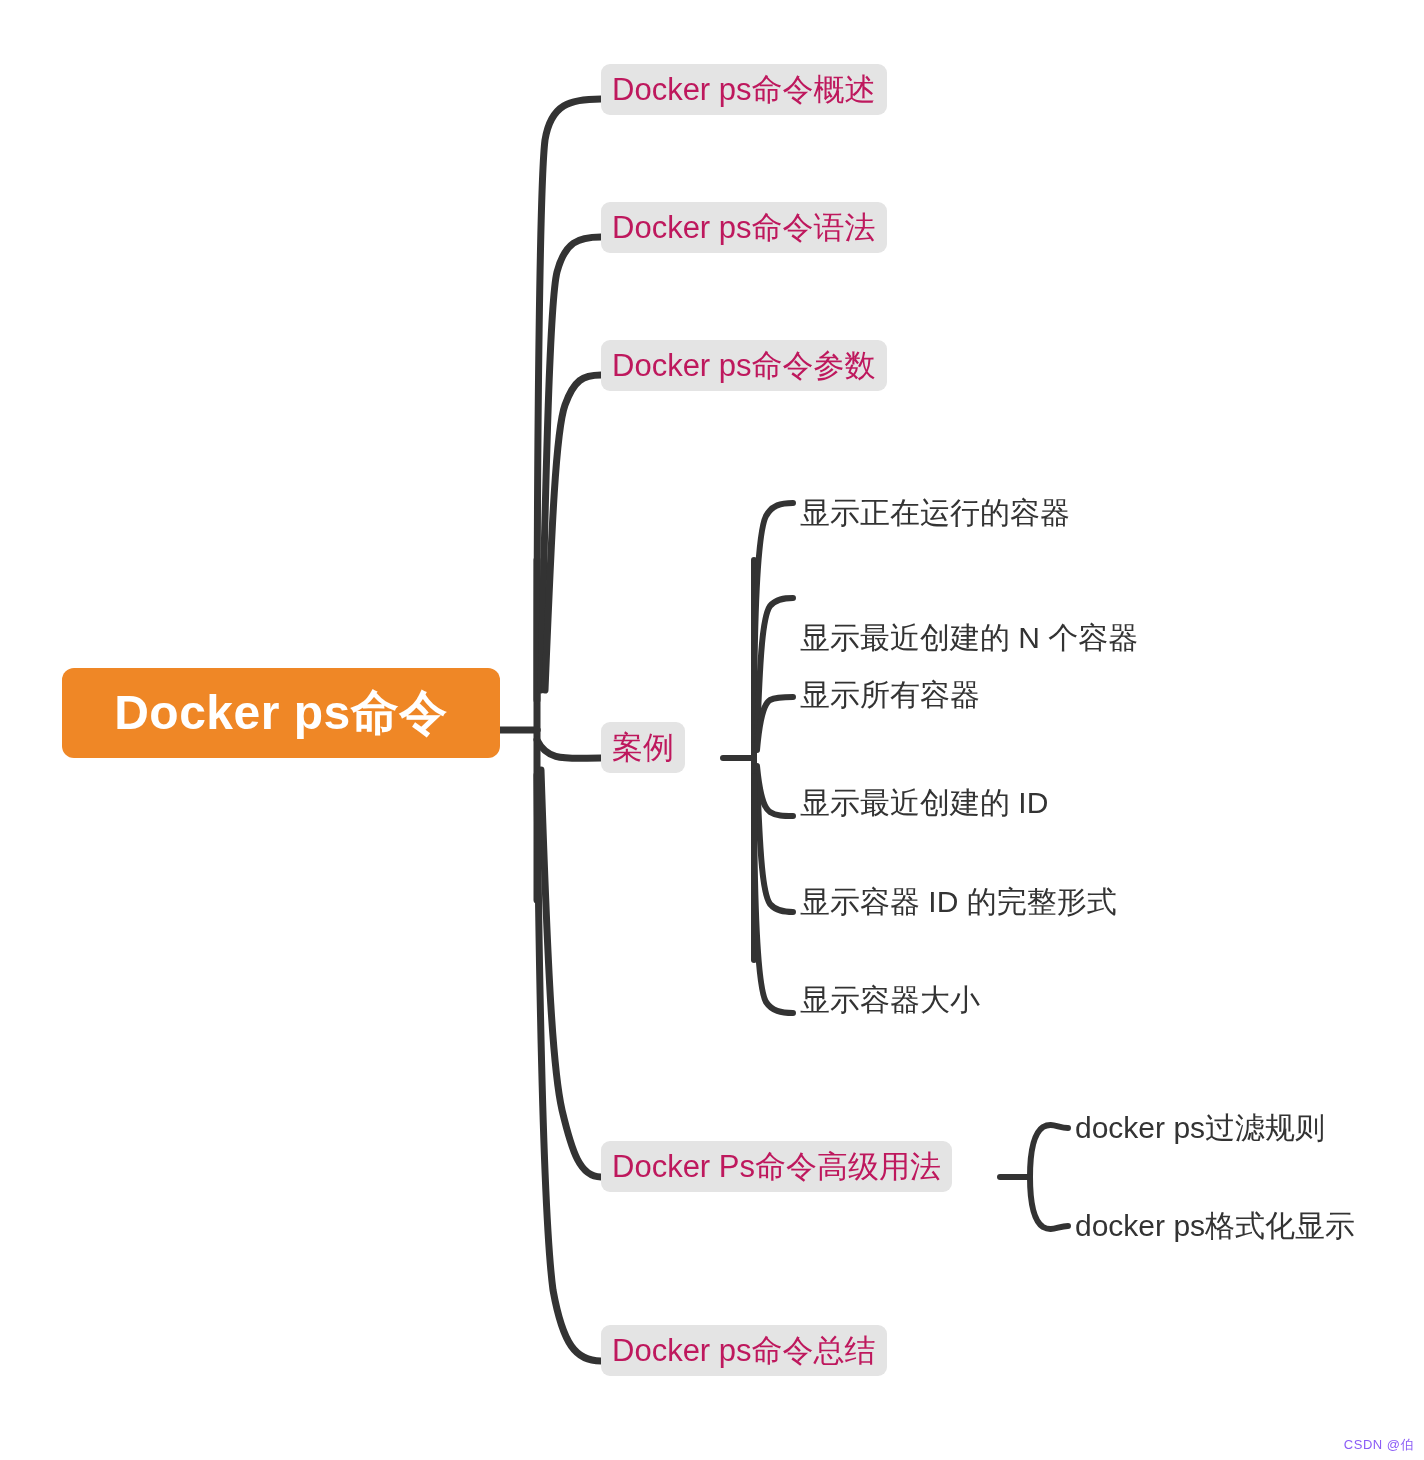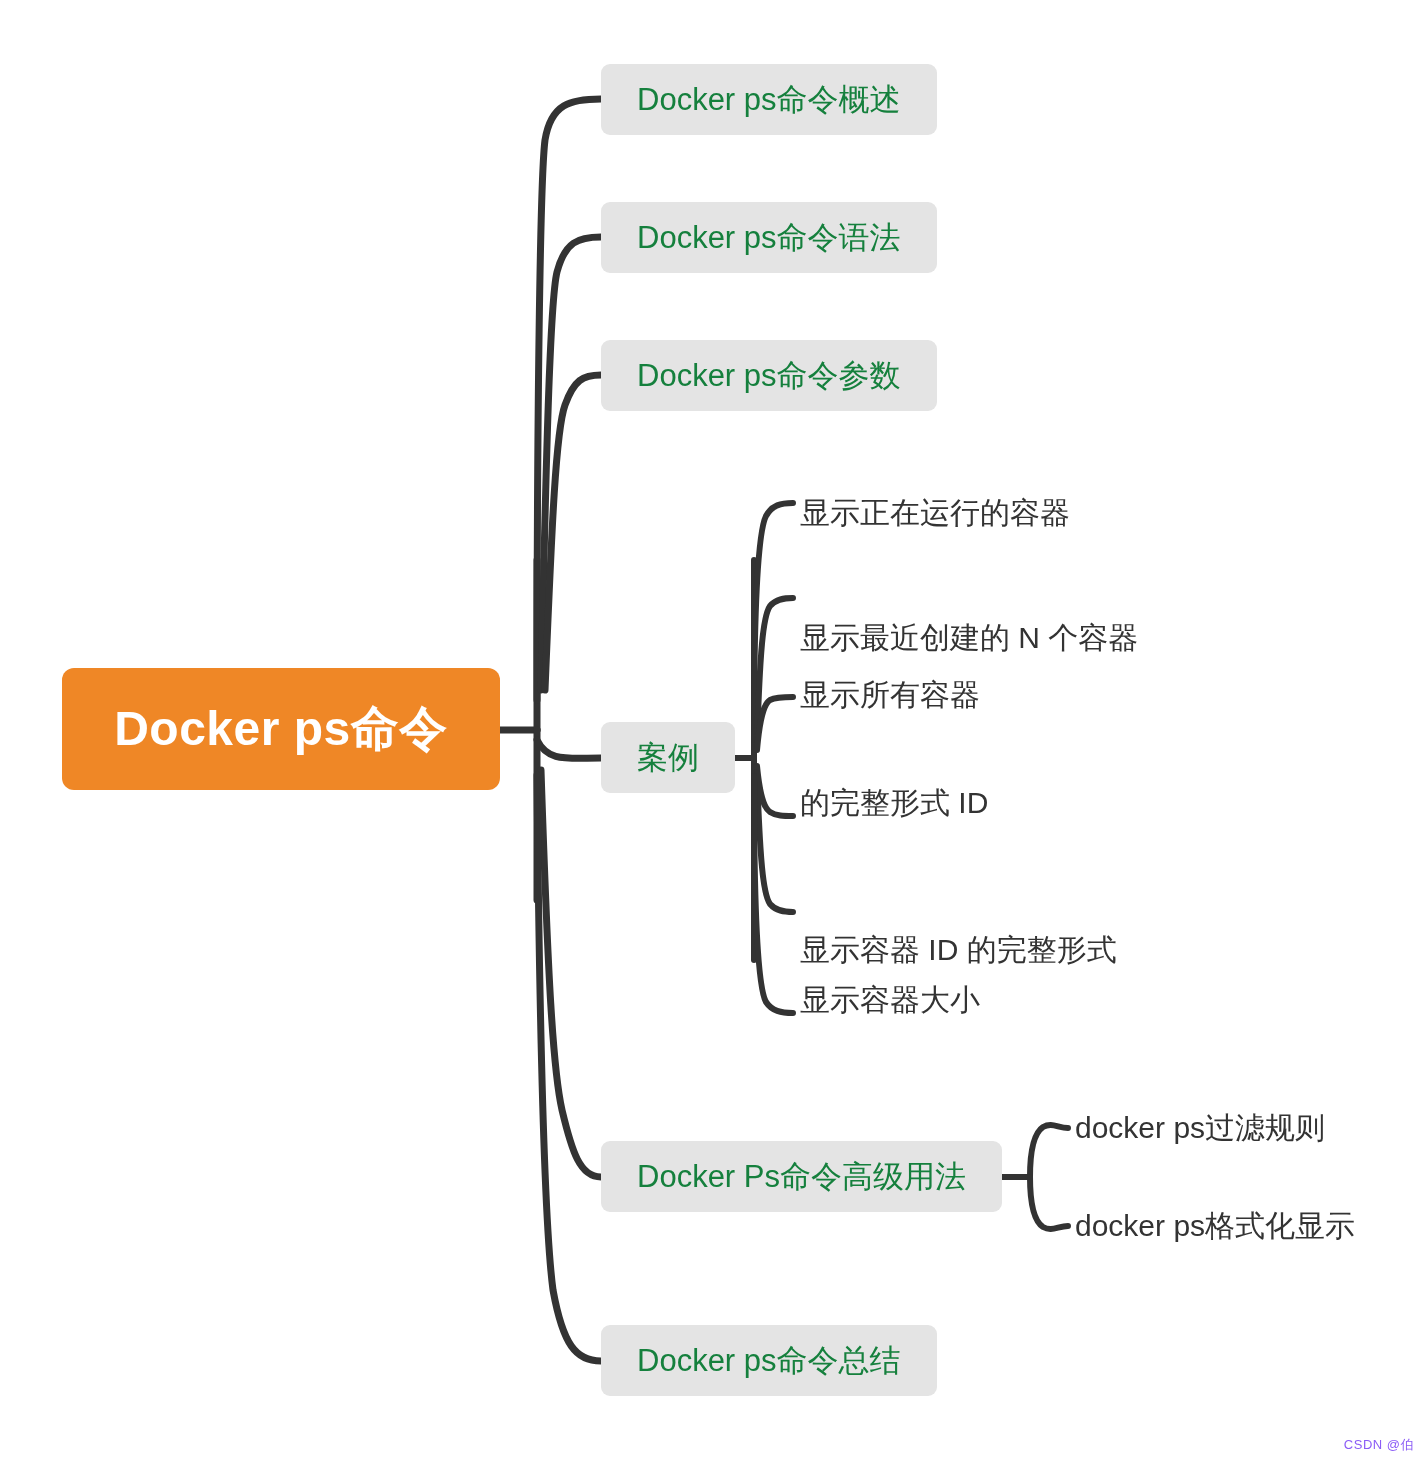--- a/index.html
+++ b/index.html
@@ -30,56 +30,56 @@
     box-sizing: border-box;
     display: flex;
     align-items: center;
     white-space: nowrap;
   }
   
   .root-node {
     left: 62px;
     top: 668px;
     width: 438px;
-    height: 122px;
+    height: 90px;
     background: #ef8726;
     border-radius: 12px;
     justify-content: center;
     color: #ffffff;
     font-size: 48px;
     font-weight: 700;
     letter-spacing: 0.5px;
   }
   
   .boxed {
     background: #e4e4e4;
     border-radius: 9px;
-    color: #15803d;
+    color: #be185d;
     font-size: 31px;
-    padding: 0 36px;
-    height: 71px;
+    padding: 0 11px;
+    height: 51px;
   }
   .n-overview { left: 601px; top: 64px; }
   .n-syntax   { left: 601px; top: 202px; justify-content: center; }
   .n-params   { left: 601px; top: 340px; }
   .n-cases    { left: 601px; top: 722px; }
   .n-advanced { left: 601px; top: 1141px; }
   .n-summary  { left: 601px; top: 1325px; }
 
   
   .leaf {
     color: #333333;
     font-size: 30px;
     height: 44px;
   }
   .c0 { left: 800px; top: 491px; }
   .c1 { left: 800px; top: 587px; margin-top: 29px; }
   .c2 { left: 800px; top: 673px; }
   .c3 { left: 800px; top: 781px; }
-  .c4 { left: 800px; top: 880px; margin-top: 48px; }
+  .c4 { left: 800px; top: 880px; }
   .c5 { left: 800px; top: 978px; }
   .a0 { left: 1075px; top: 1106px; }
   .a1 { left: 1075px; top: 1204px; }
 
   
   .watermark {
     position: absolute;
     right: 10px;
     bottom: 6px;
     font-size: 13px;
@@ -161,21 +161,21 @@
   <div class="node leaf c0">
     <span>显示正在运行的容器</span>
   </div>
   <div class="node leaf c1">
     <span>显示最近创建的 N 个容器</span>
   </div>
   <div class="node leaf c2">
     <span>显示所有容器</span>
   </div>
   <div class="node leaf c3">
-    <span>的完整形式 ID</span>
+    <span>显示最近创建的 ID</span>
   </div>
   <div class="node leaf c4">
     <span>显示容器 ID 的完整形式</span>
   </div>
   <div class="node leaf c5">
     <span>显示容器大小</span>
   </div>
 
   <div class="node leaf a1">
     <span>docker ps格式化显示</span>

